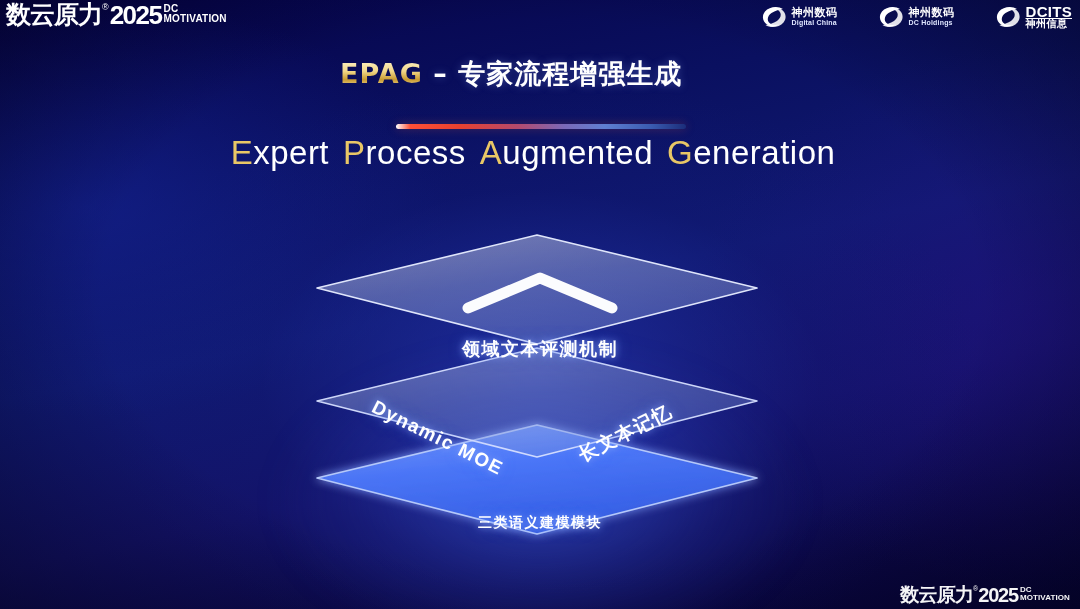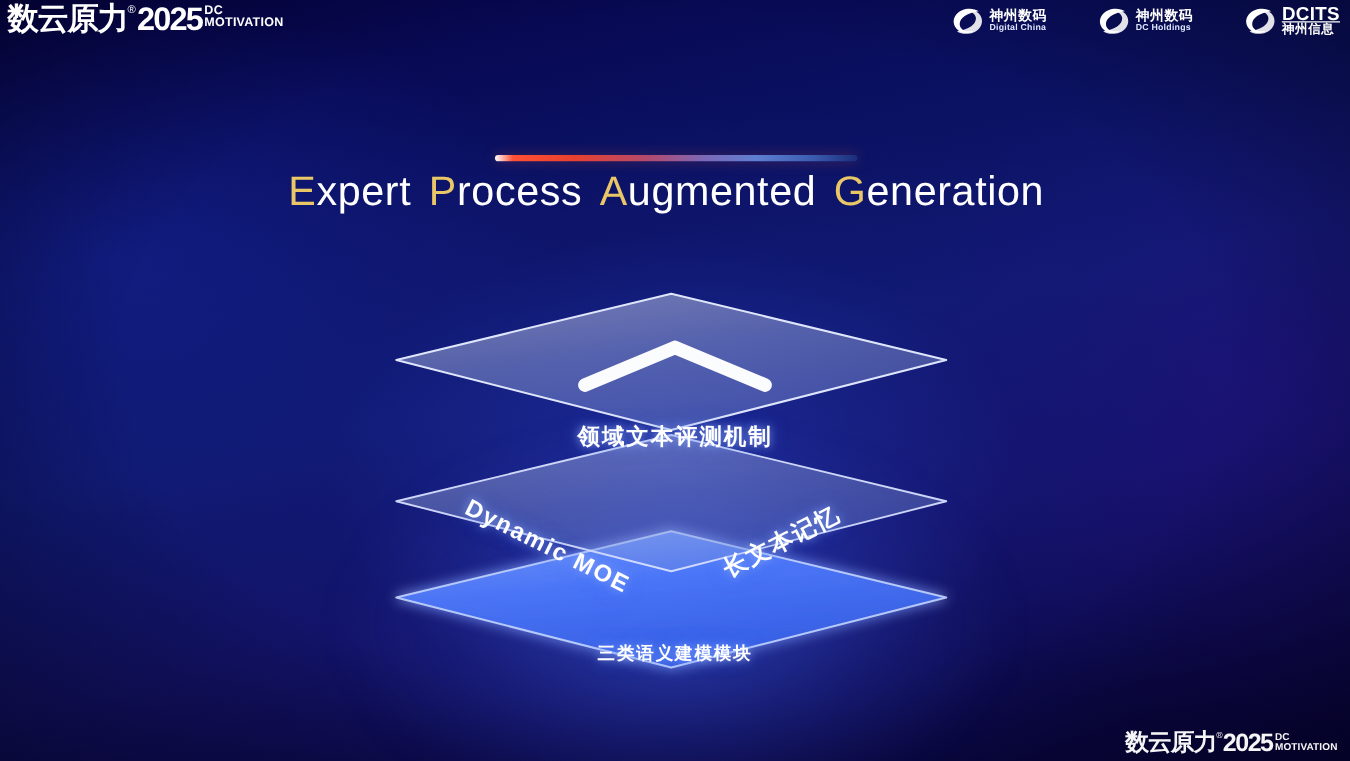--- a/index.html
+++ b/index.html
@@ -202,20 +202,23 @@
         </svg>
         <span class="ptext">
           <span class="pbig">DCITS</span>
           <span class="pcn" style="font-size:10px">神州信息</span>
         </span>
       </div>
 
     </div>
   </div>
 
+  <div class="headline">
+    <span class="gold">EPAG</span><span class="wh"> – </span><span class="wh">专家流程增强生成</span>
+  </div>
 
   <div class="divider"></div>
 
   <div class="subtitle">
     <span class="word"><span class="cap">E</span><span class="rest">xpert</span></span><span class="word"><span class="cap">P</span><span class="rest">rocess</span></span><span class="word"><span class="cap">A</span><span class="rest">ugmented</span></span><span class="word"><span class="cap">G</span><span class="rest">eneration</span></span>
   </div>
 
   <div class="diagram">
 
     <div class="diag-glow"></div>

